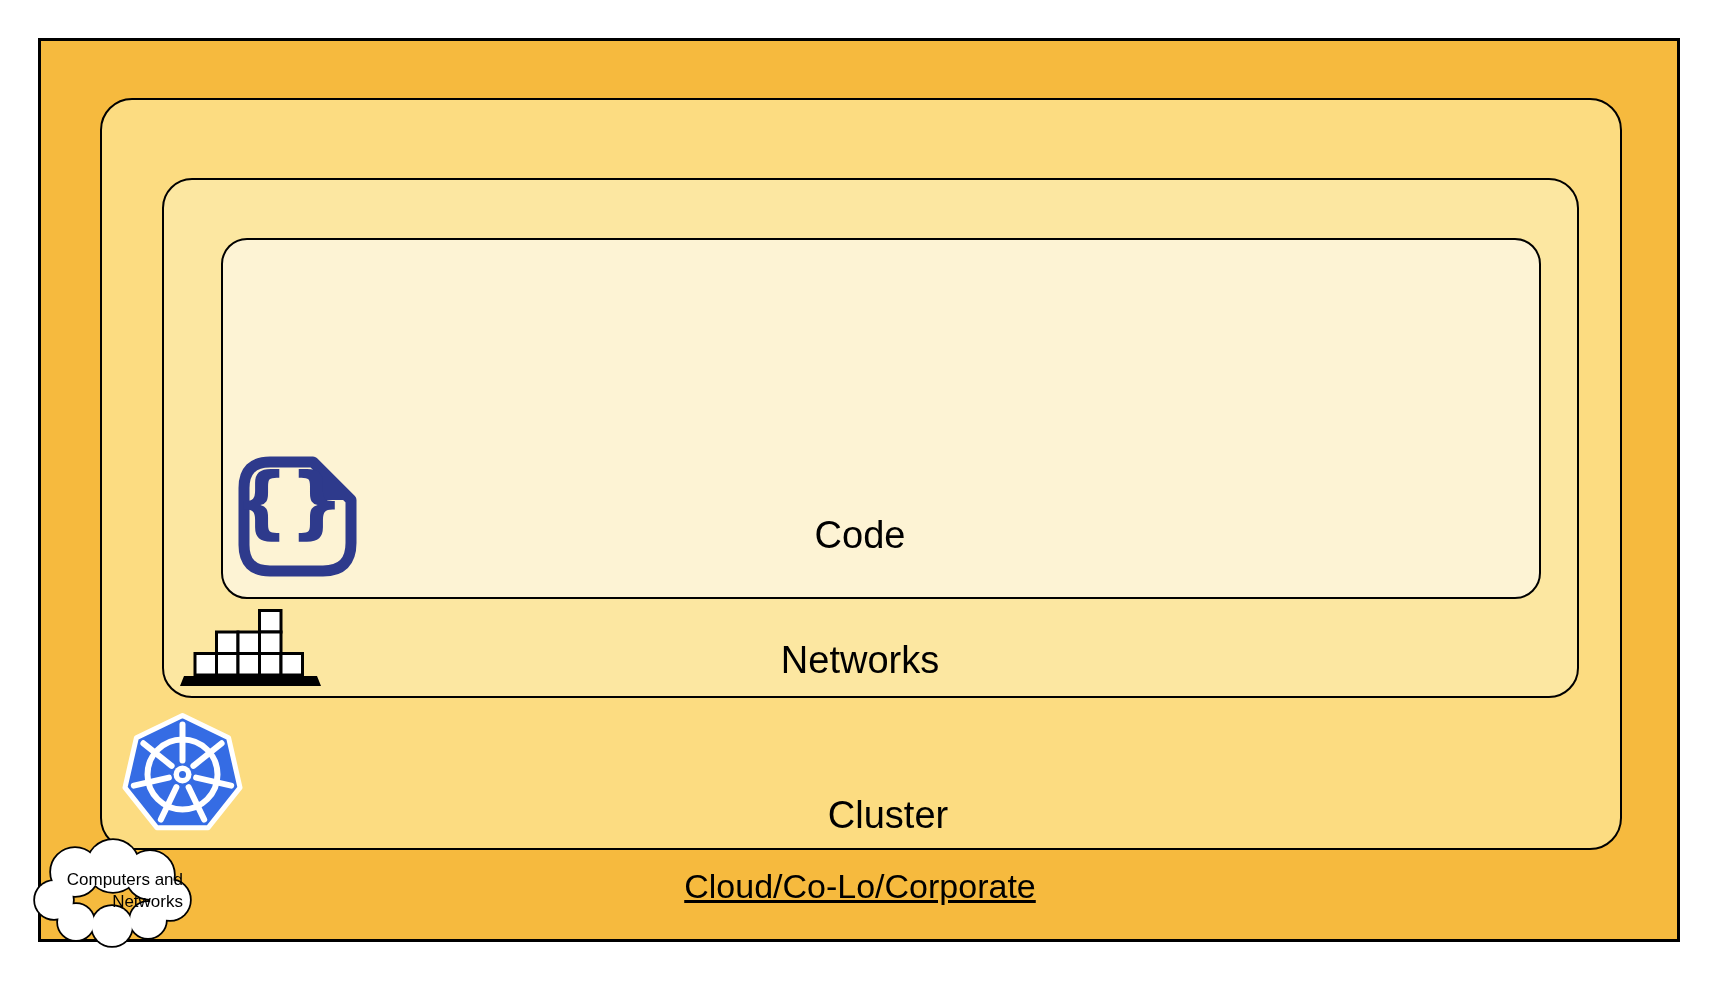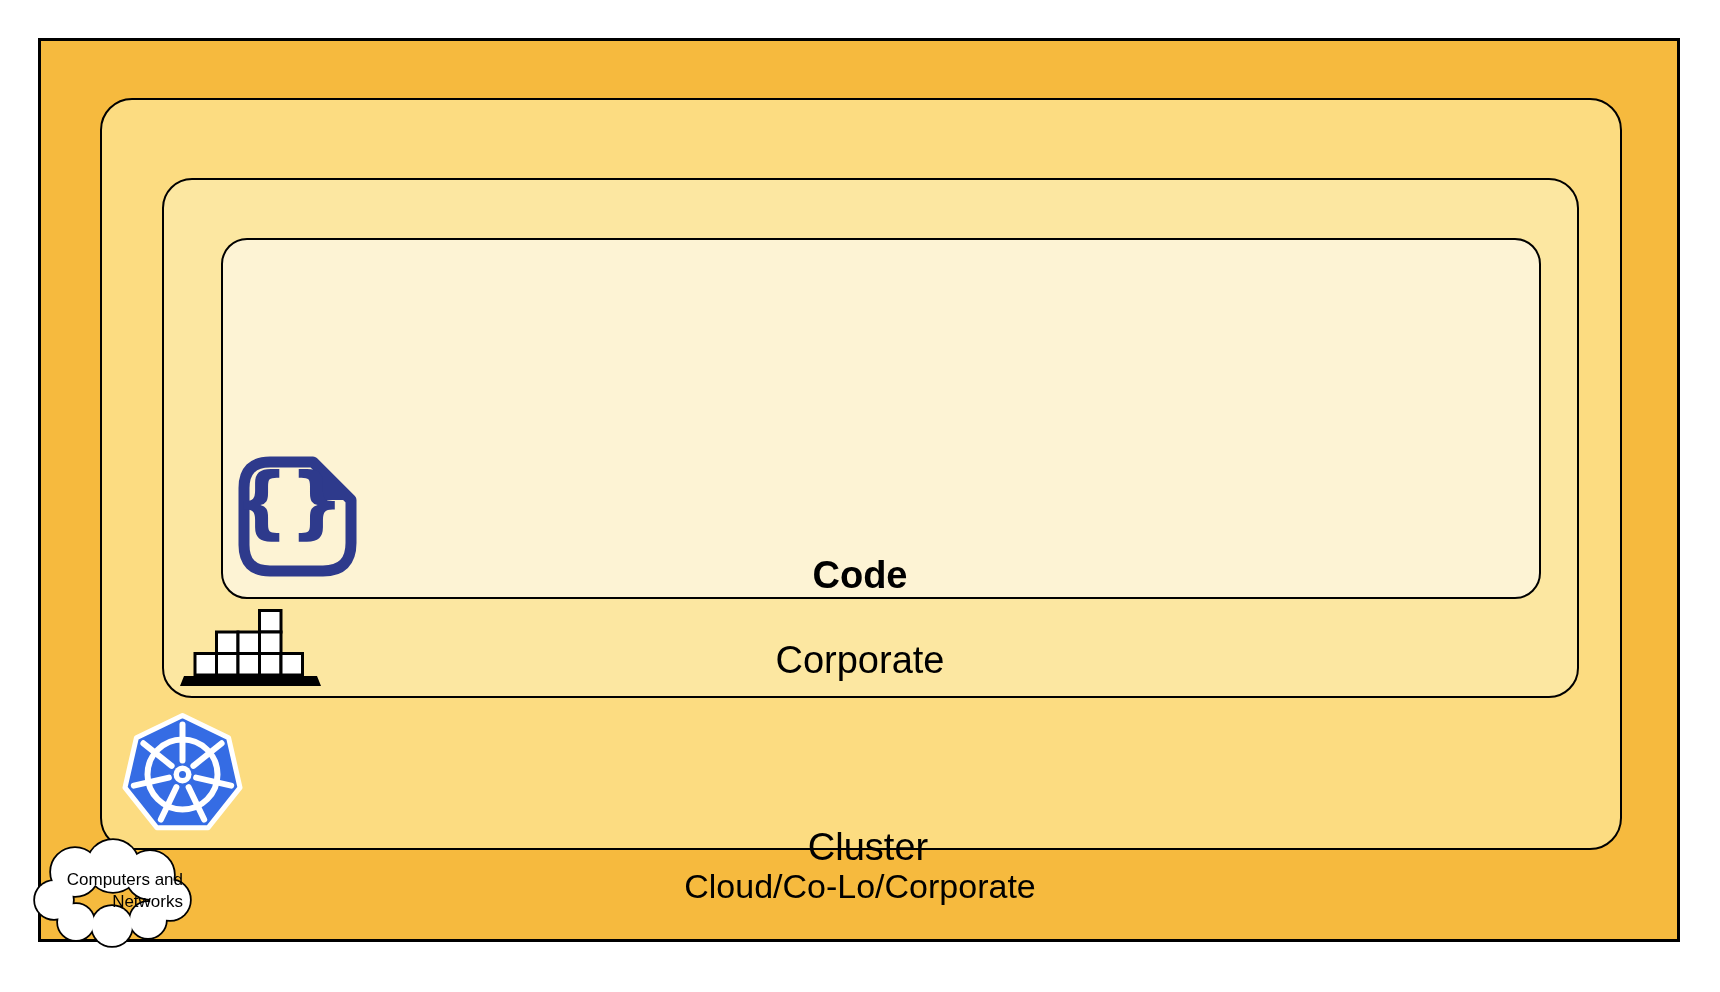--- a/index.html
+++ b/index.html
@@ -23,33 +23,34 @@
 
   .layer-label {
     position: absolute;
     transform: translateX(-50%);
     white-space: nowrap;
     color: #000000;
     font-size: 38px;
     line-height: 46px;
     text-align: center;
   }
-  .label-code      { left: 860px; top: 552px; font-weight: bold; }
+  .label-code      { left: 860px; top: 512px; }
   .label-container { left: 860px; top: 637px; }
-  .label-cluster   { left: 868px; top: 792px; margin-top: 32px; }
+  .label-cluster   { left: 888px; top: 792px; }
 
   .label-cloud-wrap {
     position: absolute;
     left: 860px; top: 868px;
     transform: translateX(-50%);
     text-align: center;
     font-size: 34px;
     line-height: 36px;
     color: #000000;
     white-space: nowrap;
+    text-decoration: underline;
   }
 
   .icon-svg { position: absolute; display: block; }
   .icon-code-file       { left: 237px; top: 455px; }
   .icon-container-boxes { left: 180px; top: 607px; }
   .icon-kubernetes      { left: 119px; top: 710px; }
   .icon-cloud-shape     { left: 33px;  top: 837px; }
 
   .cloud-shape-text {
     position: absolute;
@@ -132,19 +133,19 @@
       <circle cx="137" cy="63" r="20"></circle>
       <circle cx="115" cy="83" r="18"></circle>
       <circle cx="79" cy="89" r="20"></circle>
       <circle cx="43" cy="85" r="18"></circle>
       <circle cx="21" cy="63" r="19"></circle>
     </g>
   </svg>
   <div class="cloud-shape-text">Computers and Networks</div>
 
   <div class="layer-label label-code">Code</div>
-  <div class="layer-label label-container">Corporate</div>
+  <div class="layer-label label-container">Networks</div>
   <div class="layer-label label-cluster">Cluster</div>
   <div class="label-cloud-wrap">
     <div>Cloud/Co-Lo/Corporate</div>
   </div>
 
 </div>
 
 </body></html>

